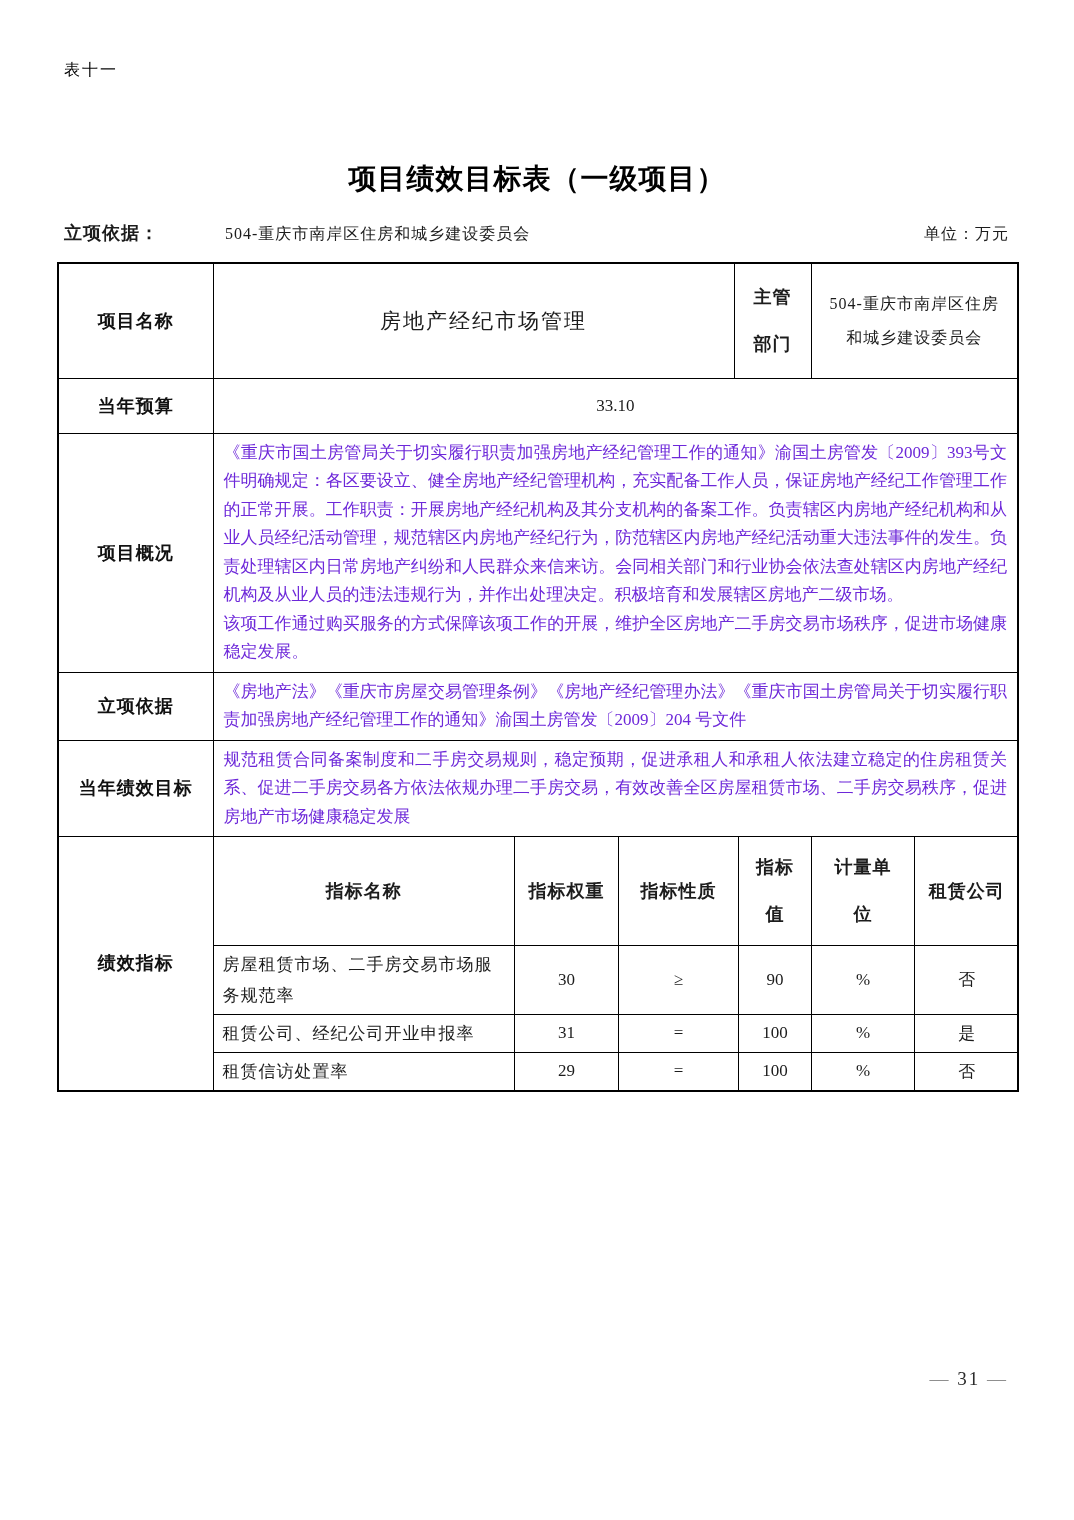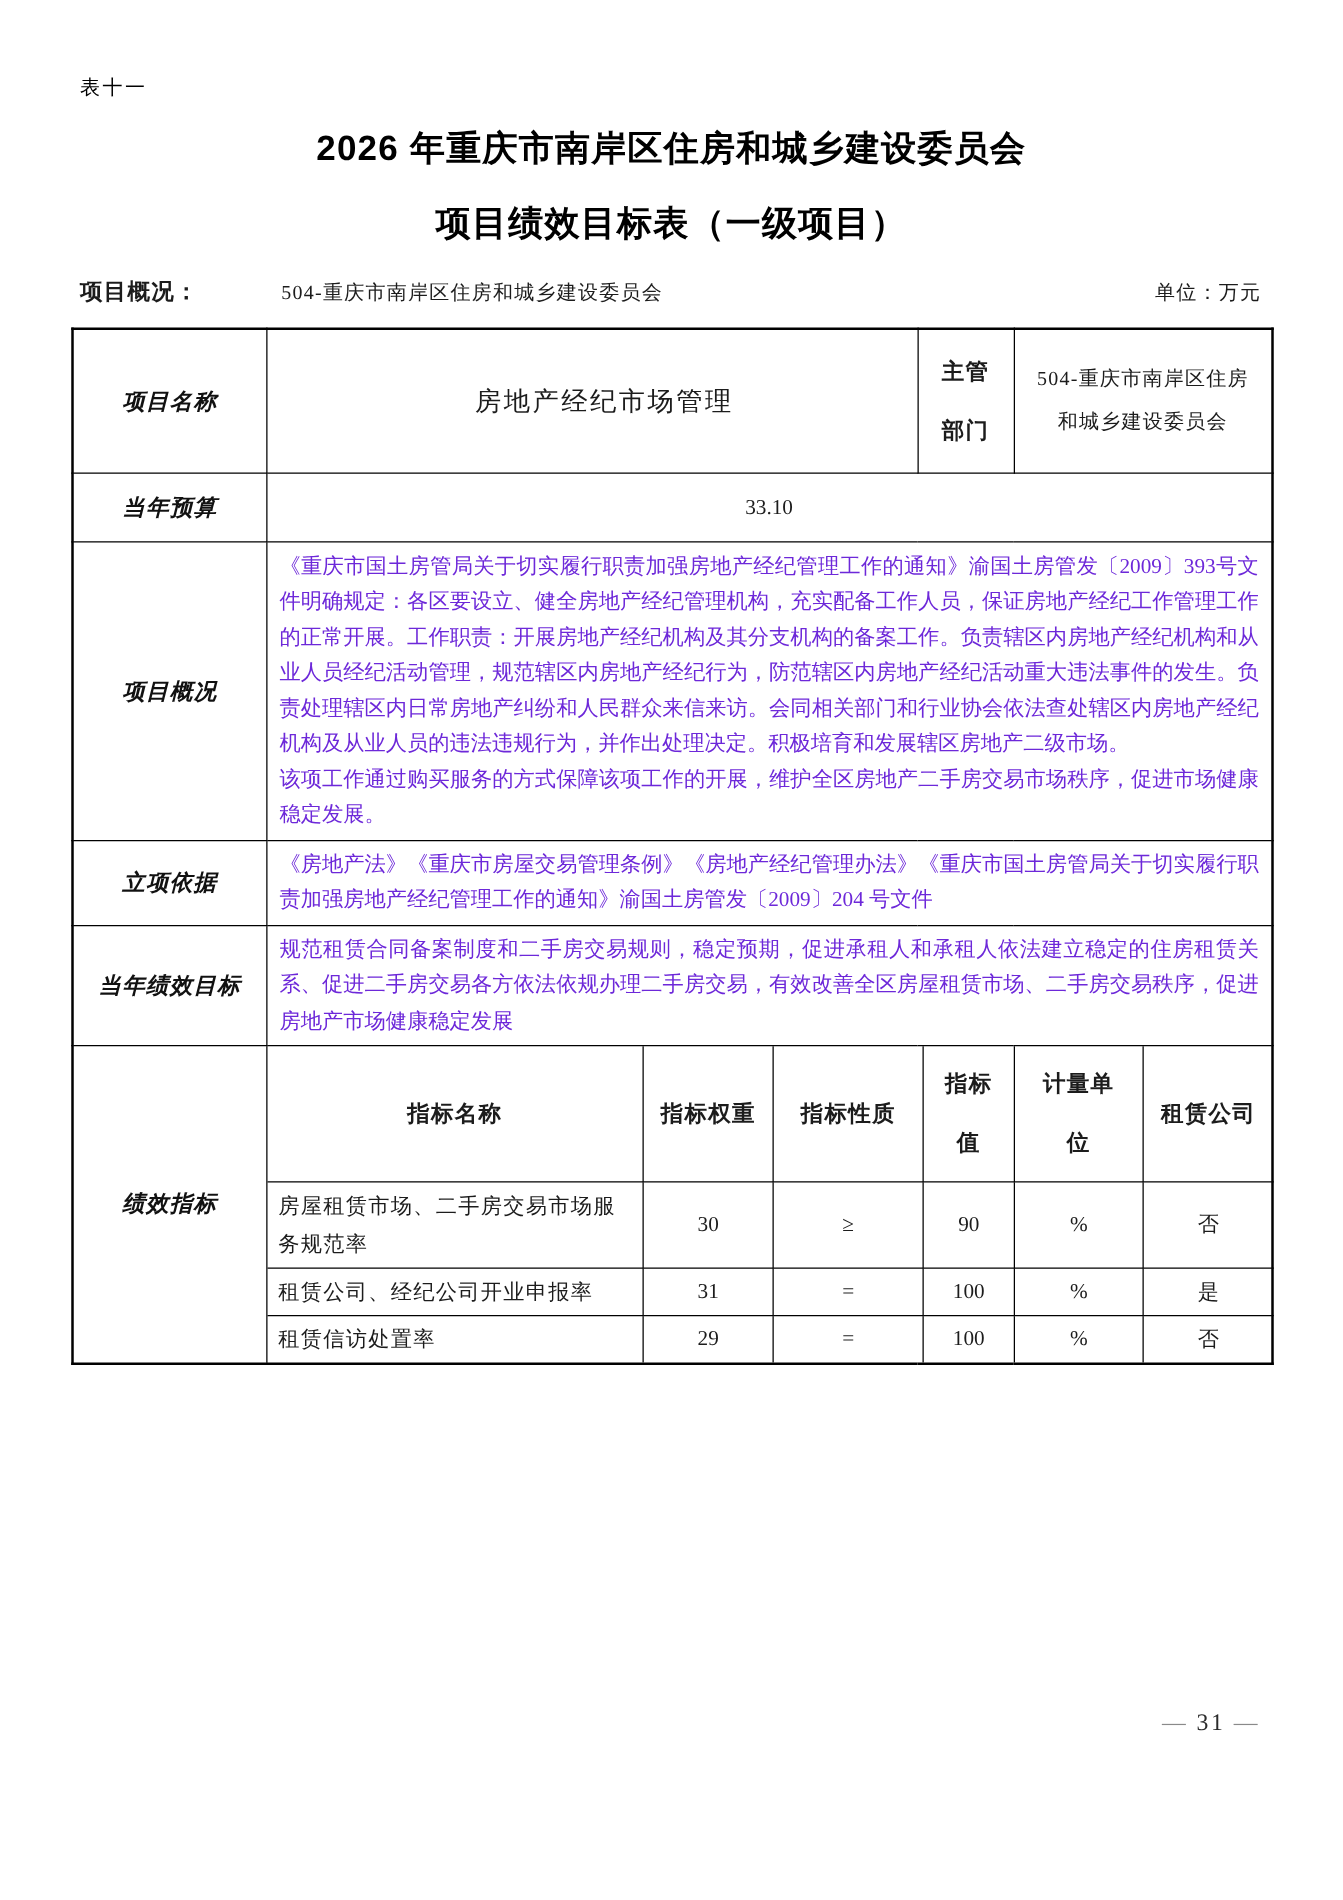--- a/index.html
+++ b/index.html
@@ -48,21 +48,21 @@
     width: 960px;
     border-collapse: collapse;
     table-layout: fixed;
   }
   table.main, table.main > tbody > tr > td { border: 1px solid #000; }
   table.main { border: 2px solid #000; }
   table.main > tbody > tr > td { vertical-align: middle; }
 
   td.rowlabel {
     font-weight: 700; font-size: 18px; text-align: center;
-    letter-spacing: 1px; color: #111; font-style: italic;
+    letter-spacing: 1px; color: #111;
   }
   td.center-val { text-align: center; font-size: 17px; }
 
   .proj-name-val { text-align: center; font-size: 21px; letter-spacing: 2px; padding-left: 20px; }
 
   .dept-label-cell { text-align: center; }
   .dept-label-inner {
     display: inline-block; width: 2.3em;
     font-weight: 700; font-size: 18px; line-height: 2.6;
     text-align: center; letter-spacing: 1px;
@@ -107,25 +107,24 @@
   }
   .page-number .dash { color: #8a8a8a; }
 </style>
 </head>
 <body>
 
 <div class="page">
 
   <div class="table-tag">表十一</div>
 
-  <div class="doc-title line1">2026 年重庆市南岸区住房和城乡建设委员会</div>
   <div class="doc-title line2">项目绩效目标表（一级项目）</div>
 
   <div class="meta-row">
-    <span class="meta-label">项目概况：</span>
+    <span class="meta-label">立项依据：</span>
     <span class="meta-value">504-重庆市南岸区住房和城乡建设委员会</span>
     <span class="meta-unit">单位：万元</span>
   </div>
 
   <table class="main">
     <colgroup>
       <col style="width:155px">
         <col style="width:521px">
         <col style="width:77px">
         <col style="width:207px">

